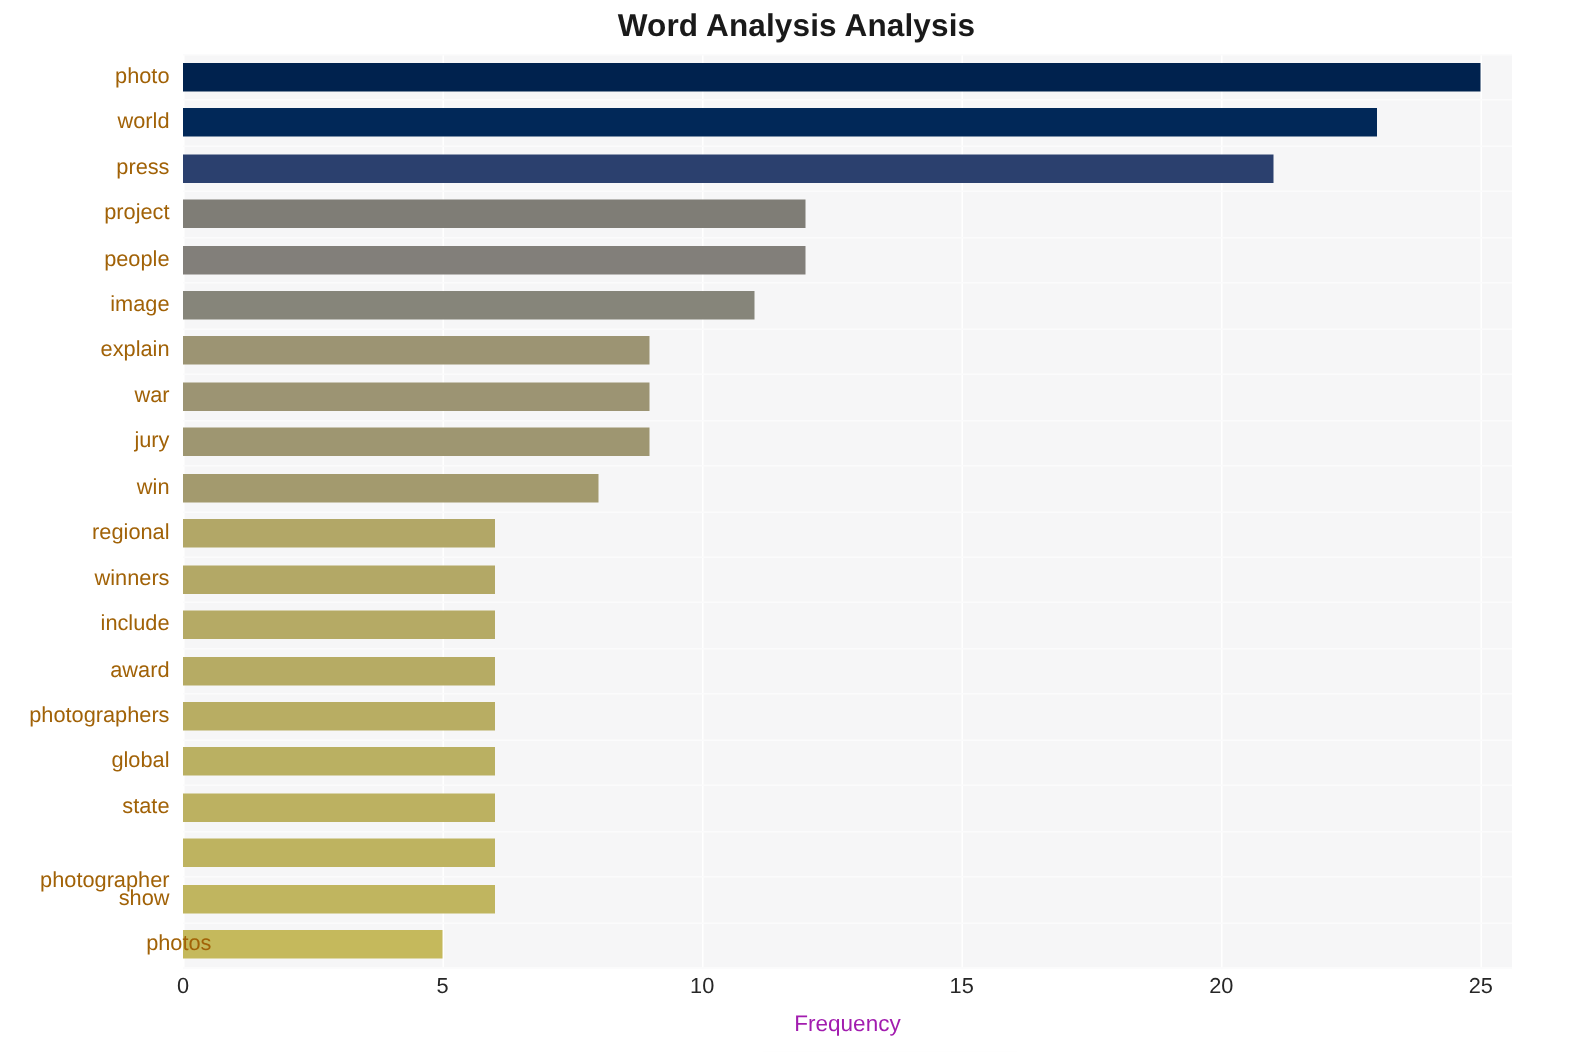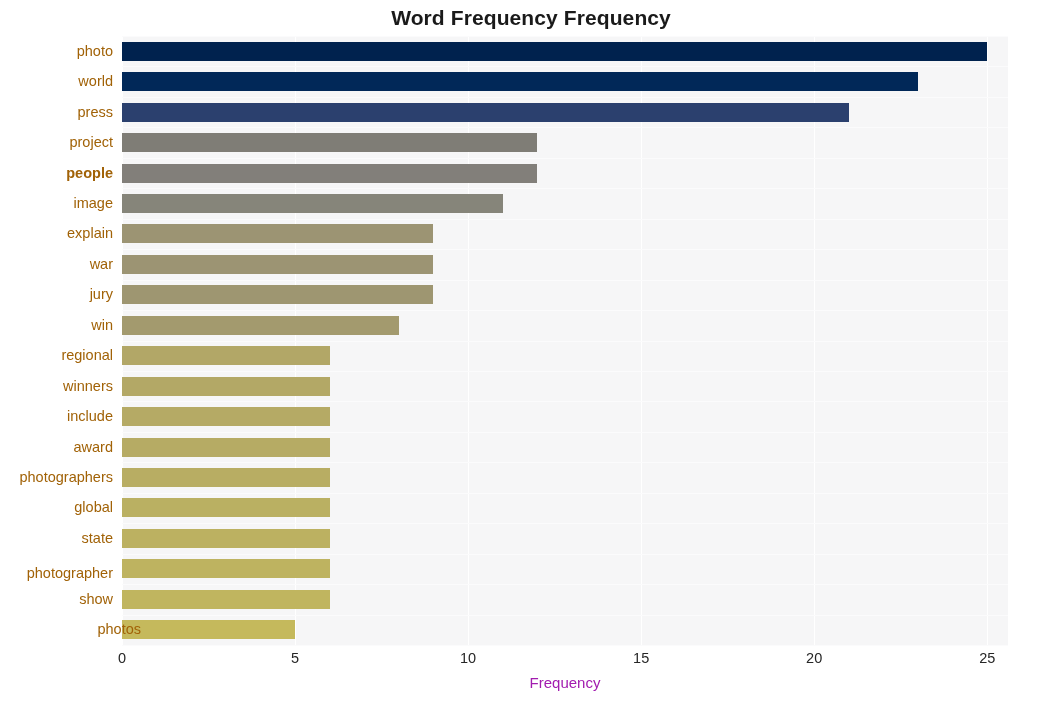--- a/index.html
+++ b/index.html
@@ -119,21 +119,21 @@
     text-align: center;
     font-size: 15px;
     color: #a21caf;
   }
 </style>
 </head>
 <body>
 
 <div id="figure">
 
-  <div id="chart-title">Word Frequency Frequency</div>
+  <div id="chart-title">Word Analysis Analysis</div>
 
   <div id="plot-area">
     <div id="grid-layer">
         <div class="vgrid" style="left: 0px;"></div>
         <div class="vgrid" style="left: 173.047px;"></div>
         <div class="vgrid" style="left: 346.094px;"></div>
         <div class="vgrid" style="left: 519.141px;"></div>
         <div class="vgrid" style="left: 692.188px;"></div>
         <div class="vgrid" style="left: 865.234px;"></div>
         <div class="hgrid" style="top: 0px;"></div>
@@ -180,34 +180,34 @@
         <div class="bar" title="show: 6" style="top: 553.83px; width: 207.66px; background: rgb(192, 181, 95);"></div>
         <div class="bar" title="photos: 5" style="top: 584.27px; width: 173.05px; background: rgb(197, 185, 92);"></div>
       </div>
   </div>
 
   <div id="y-tick-layer">
       <div class="ytick" style="top: 5.725px;">photo</div>
       <div class="ytick" style="top: 36.175px;">world</div>
       <div class="ytick" style="top: 66.625px;">press</div>
       <div class="ytick" style="top: 97.075px;">project</div>
-      <div class="ytick" style="top: 127.525px; font-weight: bold;">people</div>
+      <div class="ytick" style="top: 127.525px;">people</div>
       <div class="ytick" style="top: 157.975px;">image</div>
       <div class="ytick" style="top: 188.425px;">explain</div>
       <div class="ytick" style="top: 218.875px;">war</div>
       <div class="ytick" style="top: 249.325px;">jury</div>
       <div class="ytick" style="top: 279.775px;">win</div>
       <div class="ytick" style="top: 310.225px;">regional</div>
       <div class="ytick" style="top: 340.675px;">winners</div>
       <div class="ytick" style="top: 371.125px;">include</div>
       <div class="ytick" style="top: 401.575px;">award</div>
       <div class="ytick" style="top: 432.025px;">photographers</div>
       <div class="ytick" style="top: 462.475px;">global</div>
       <div class="ytick" style="top: 492.925px;">state</div>
-      <div class="ytick" style="top: 528px;">photographer</div>
+      <div class="ytick" style="top: 542px;">photographer</div>
       <div class="ytick" style="top: 553.825px;">show</div>
       <div class="ytick" style="top: 584.275px; padding-left: 28px;">photos</div>
     </div>
   <div id="x-tick-layer">
       <div class="xtick" style="left: 122px;">0</div>
       <div class="xtick" style="left: 295.047px;">5</div>
       <div class="xtick" style="left: 468.094px;">10</div>
       <div class="xtick" style="left: 641.141px;">15</div>
       <div class="xtick" style="left: 814.188px;">20</div>
       <div class="xtick" style="left: 987.234px;">25</div>

